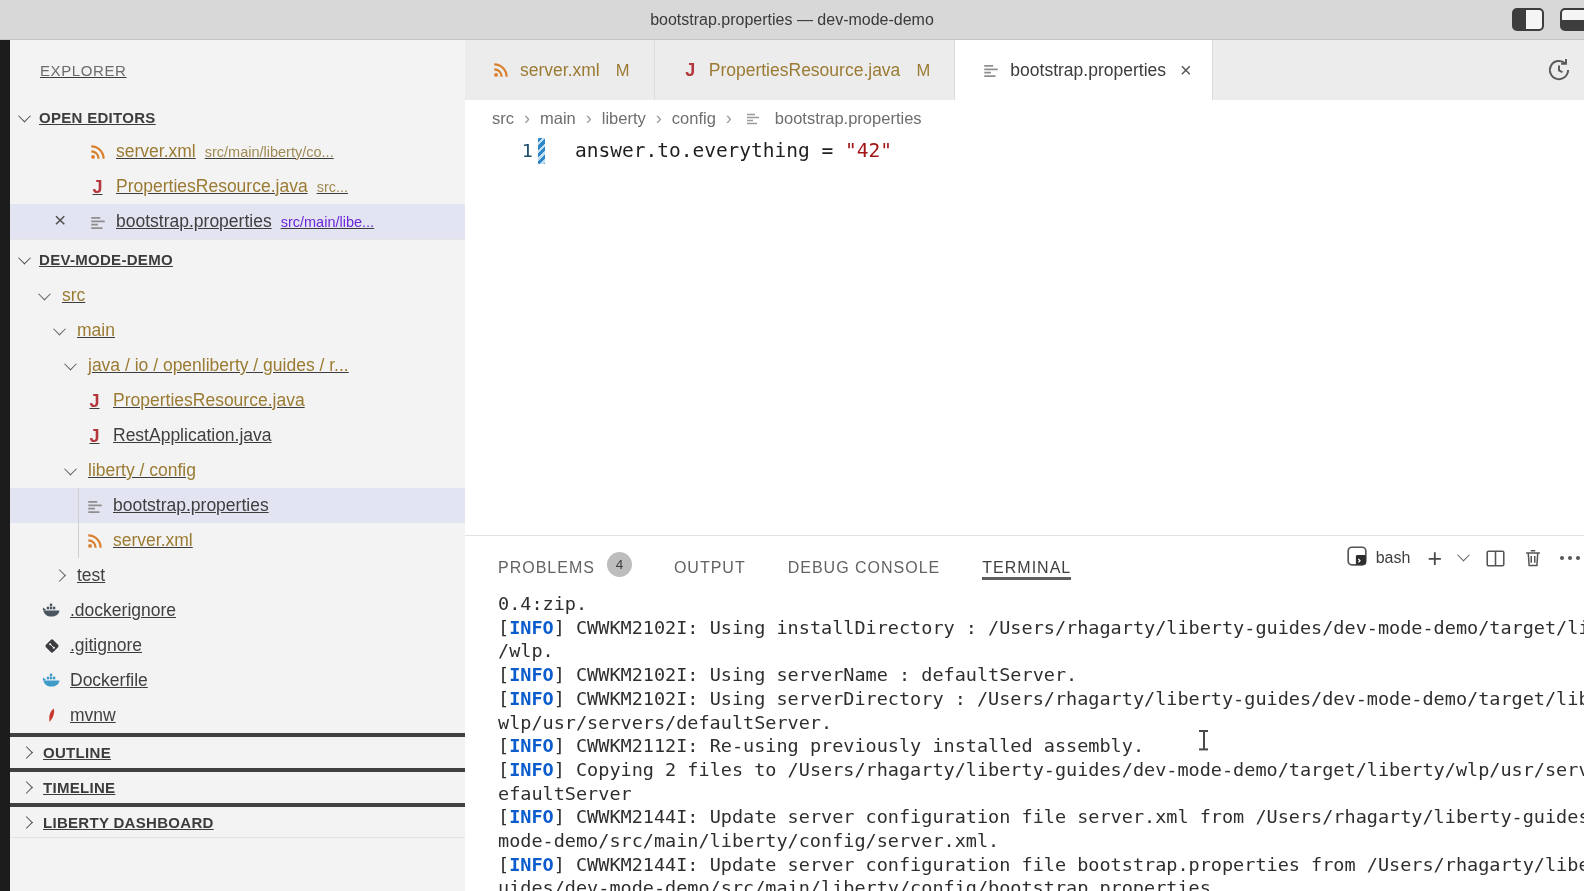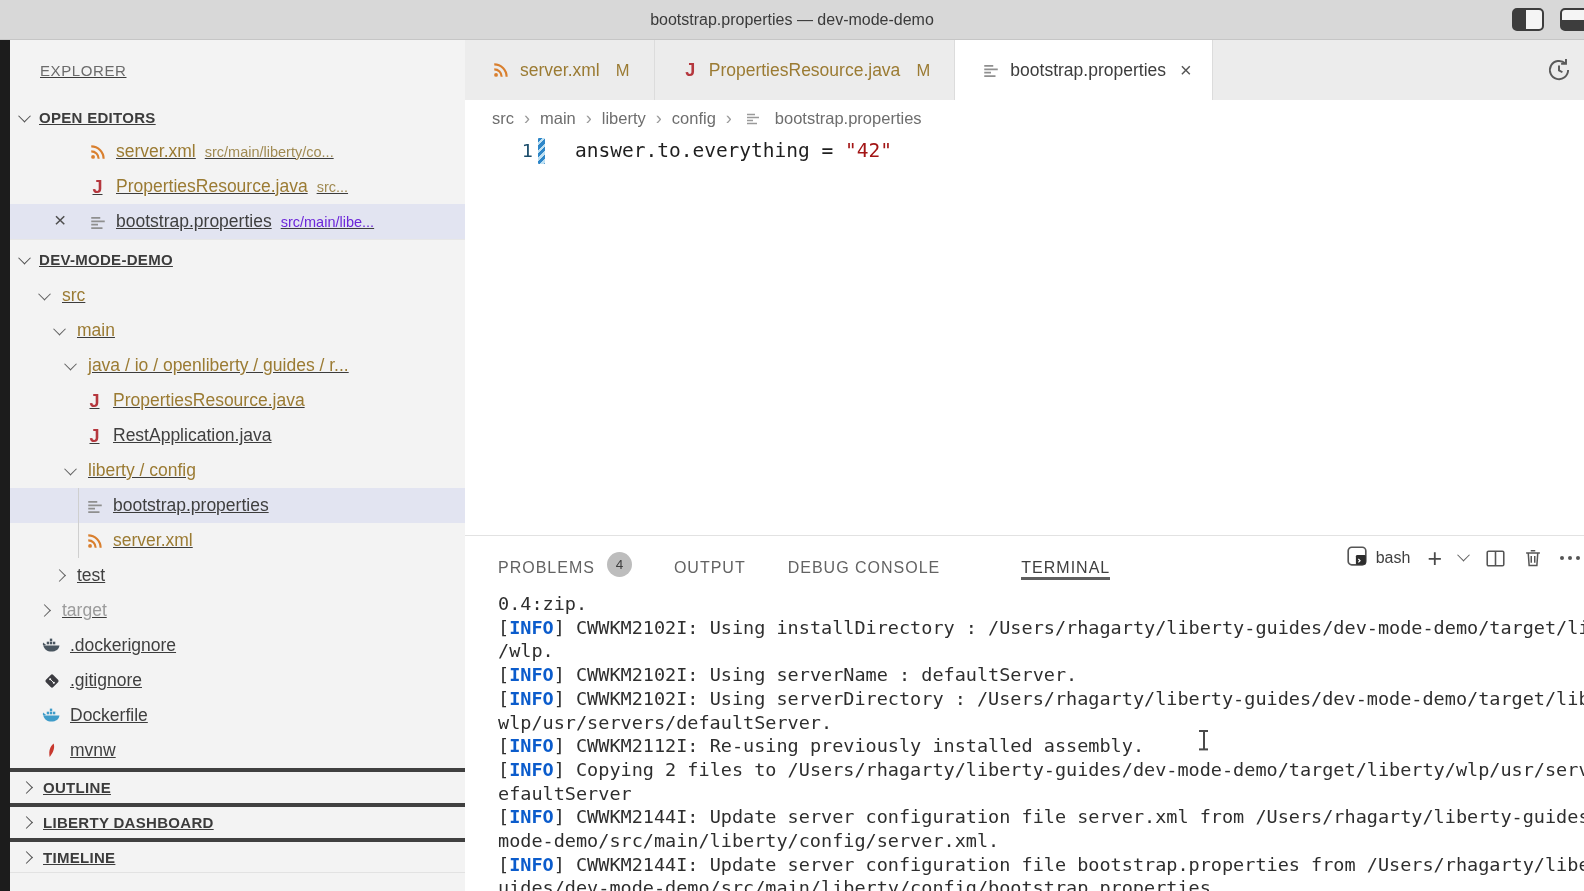--- a/index.html
+++ b/index.html
@@ -75,21 +75,21 @@
   .lnum{ width:68px; text-align:right; font-size:18.5px; color:#1b4d6b; flex:none; }
   .gutter-mod{ width:7px; height:26px; margin-left:5px; flex:none; border-radius:1px;
     background:repeating-linear-gradient(135deg,#2e86c8 0 3px,#bfe0f2 3px 5.5px); }
   .code{ margin-left:30px; font-size:19.5px; color:#1f1f1f; white-space:pre; }
   .code .str{ color:#a31515; }
   
   .panel{ position:absolute; left:0; right:0; top:495px; bottom:0; background:#fff; border-top:1px solid #e2e2e2; }
   .ptabs{ height:44px; display:flex; align-items:center; padding-left:33px; }
   .ptab{ height:100%; display:flex; align-items:flex-end; gap:12px; margin-right:42px;
     font-size:16px; letter-spacing:1px; color:#636363; border-bottom:3px solid transparent; cursor:pointer; }
-  .ptab.active{ color:#3f3f3f; border-bottom-color:#5e5e5e;margin-left:39px; }
+  .ptab.active{ color:#3f3f3f; border-bottom-color:#5e5e5e; }
   .pbadge{ min-width:25px; height:25px; border-radius:50%; background:#bdbdbd; color:#3d3d3d;
     font-size:13.5px; letter-spacing:0; display:flex; align-items:center; justify-content:center; }
   .pactions{ position:absolute; right:0; top:0; height:44px; display:flex; align-items:center; gap:17px; padding-right:10px; }
   .shell-pick{ display:flex; align-items:center; gap:8px; font-size:16px; color:#3f3f3f; cursor:pointer; }
   .plus{ font-size:25px; color:#4a4a4a; font-weight:400; line-height:1; cursor:pointer; }
   .pact{ cursor:pointer; display:inline-flex; }
   .pmore{ display:flex; gap:4px; margin-right:-6px; cursor:pointer; }
   .pmore i{ width:4px; height:4px; border-radius:50%; background:#555; }
   .term{ position:absolute; left:0; right:0; top:44px; bottom:0; overflow:hidden; padding:12px 0 0 33px;
     font-family:"DejaVu Sans Mono", monospace; font-size:18.5px; line-height:23.7px; color:#2e2e2e; cursor:text; }
@@ -219,24 +219,20 @@
             <path d="M2 3A11 11 0 0 1 13 14" fill="none" stroke="#d97f2e" stroke-width="1.9"></path>
           </svg>
       </span>
       <span class="lbl gold">server.xml</span>
       <span class="m-badge">M</span>
     </div>
     <div class="trow ind-main">
       <span class="chev right lite"></span>
       <span class="lbl">test</span>
     </div>
-    <div class="trow ind-rootf dim">
-      <span class="chev right lite"></span>
-      <span class="lbl">target</span>
-    </div>
     <div class="trow ind-root">
       <span class="ficon">
         <svg viewBox="0 0 16 16" width="19" height="19">
             <g fill="#49555f">
               <rect x="4" y="4.8" width="2" height="2.2"></rect>
               <rect x="6.6" y="4.8" width="2" height="2.2"></rect>
               <rect x="9.2" y="4.8" width="2" height="2.2"></rect>
               <rect x="6.6" y="2.2" width="2" height="2.2"></rect>
               <path d="M1.1 8h13.6c-.3 3.1-2.9 5.1-6.9 5.1C4.4 13.1 1.9 11.3 1.1 8z"></path>
               <path d="M1.3 8C.4 7.2.4 6 1.5 5.4c.2.9.9 1.4 1.7 1.5L2.6 8z"></path>
@@ -279,25 +275,25 @@
       </span>
       <span class="lbl">mvnw</span>
     </div>
 
     <div class="bsect">
       <span class="chev right"></span>
       <span>OUTLINE</span>
     </div>
     <div class="bsect">
       <span class="chev right"></span>
-      <span>LIBERTY DASHBOARD</span>
+      <span>TIMELINE</span>
     </div>
     <div class="bsect">
       <span class="chev right"></span>
-      <span>TIMELINE</span>
+      <span>LIBERTY DASHBOARD</span>
     </div>
   </aside>
 
   <div class="editor-col">
 
     <div class="tabbar">
       <div class="tab">
         <span class="ficon">
           <svg viewBox="0 0 16 16" width="18" height="18">
               <circle cx="3.6" cy="12.4" r="1.7" fill="#d97f2e"></circle>

